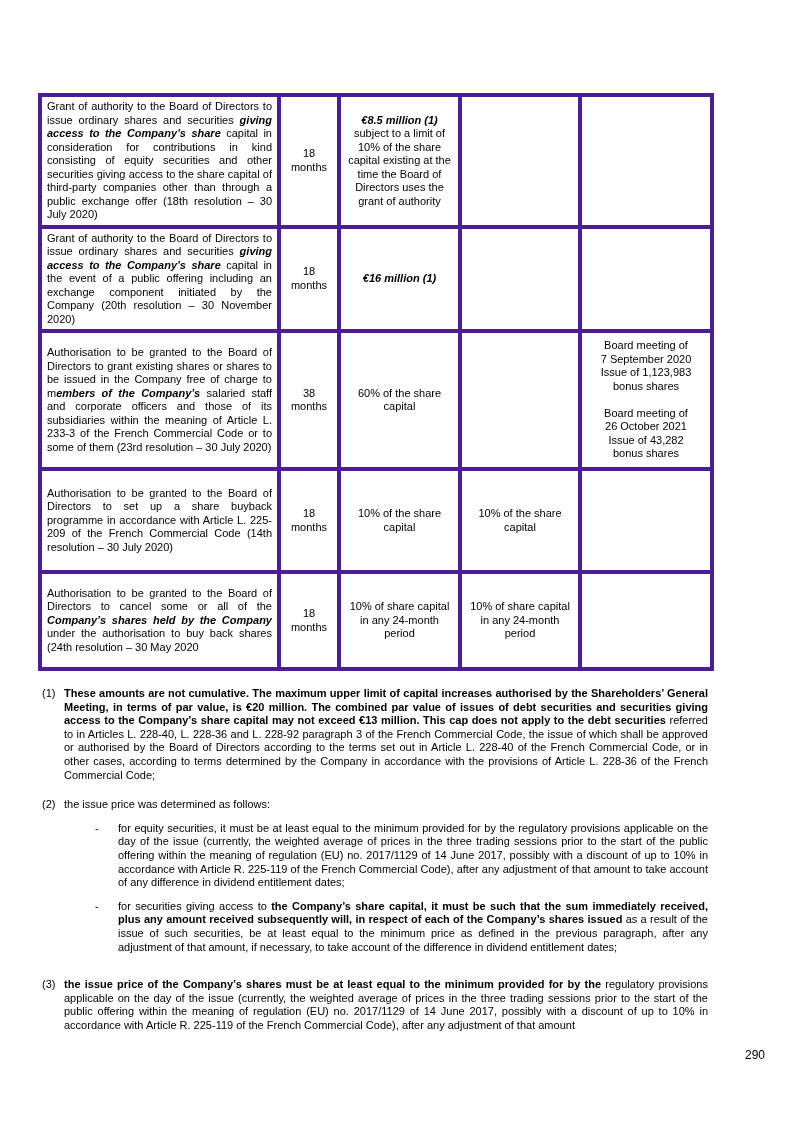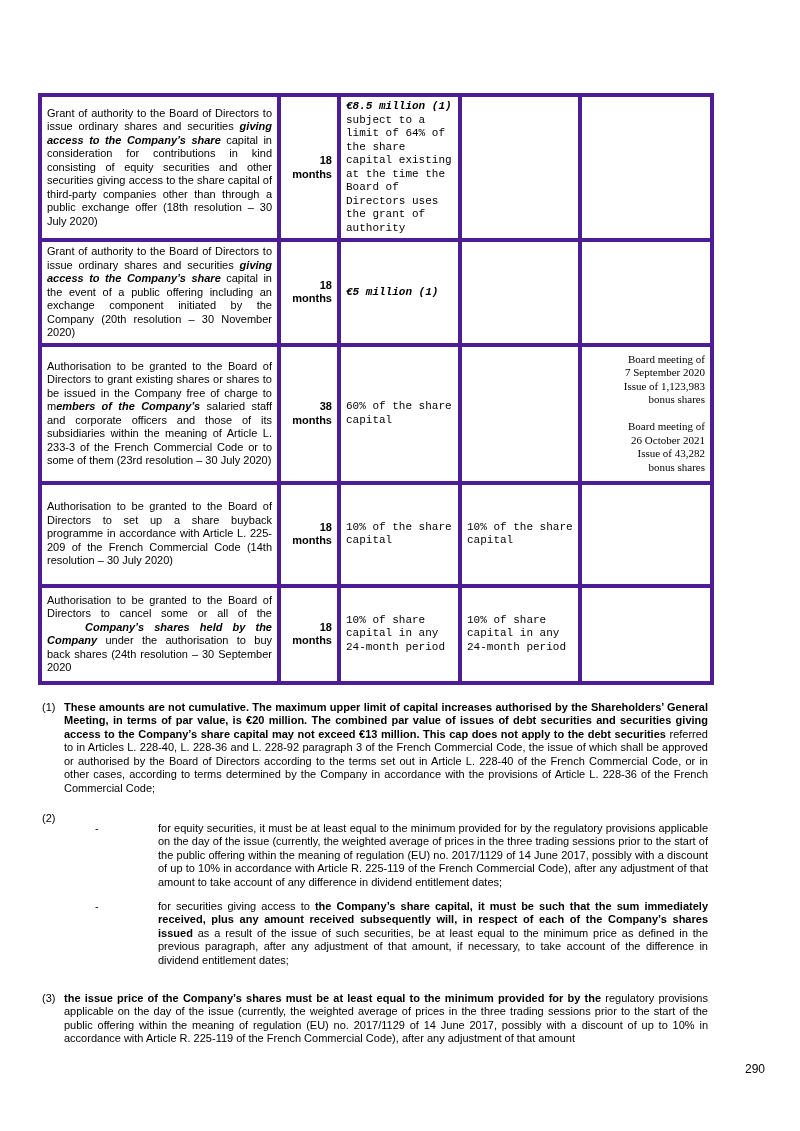--- a/index.html
+++ b/index.html
@@ -27,44 +27,44 @@
     padding: 3px 5px;
     overflow: hidden;
   }
   col.c-desc { width: 239px; }
   col.c-dur  { width: 60px; }
   col.c-lim  { width: 121px; }
   col.c-lim2 { width: 120px; }
   col.c-use  { width: 132px; }
 
   td.desc { text-align: justify; }
-  td.dur  { text-align: right; white-space: pre-line; padding-left: 6px; font-weight: bold; }
-  td.lim, td.lim2 { white-space: pre-line; font-family: Liberation Mono, monospace; }
-  td.use  { text-align: right; white-space: pre-line; vertical-align: top; padding-top: 5px; font-family: Liberation Serif, serif; }
+  td.dur  { text-align: center; white-space: pre-line; padding-left: 6px; }
+  td.lim, td.lim2 { text-align: center; white-space: pre-line; }
+  td.use  { text-align: center; white-space: pre-line; vertical-align: top; padding-top: 5px; }
 
   tr.r1 { height: 130px; }
   tr.r2 { height: 99px; }
   tr.r3 { height: 138px; }
   tr.r4 { height: 103px; }
   tr.r5 { height: 97px; }
 
   .footnotes {
     margin: 16px 0 0 42px;
     width: 666px;
     font-size: 11px;
     line-height: 13.6px;
   }
   .footnote { display: flex; margin-bottom: 16px; }
   .footnote.last { margin-top: 24px; }
   .fn-marker { width: 22px; flex: none; }
   .fn-body { flex: 1; text-align: justify; }
   .fn-bullets { }
   .bullet { display: flex; margin-left: 31px; margin-top: 10px; }
   .bullet-marker { width: 23px; flex: none; }
-  .bullet-body { flex: 1; text-align: justify; margin-left: 40px; }
+  .bullet-body { flex: 1; text-align: justify; }
 
   .page-number {
     text-align: right;
     margin: 4px 35px 0 0;
     font-size: 12px;
   }
 </style>
 </head>
 <body>
 
@@ -77,29 +77,29 @@
         <col class="c-lim">
         <col class="c-lim2">
         <col class="c-use">
     </colgroup>
     <tbody>
       <tr class="r1">
         <td class="desc"><span>Grant of authority to the Board of Directors to issue ordinary shares and securities </span><span style="font-weight: 700; font-style: italic;">giving access to the Company’s share</span><span> capital in consideration for contributions in kind consisting of equity securities and other securities giving access to the share capital of third-party companies other than through a public exchange offer (18th resolution – 30 July 2020)</span></td>
         <td class="dur">18
 months</td>
         <td class="lim"><span style="font-weight: 700; font-style: italic;">€8.5 million (1)
-</span><span>subject to a limit of 64% of the share capital existing at the time the Board of Directors uses the grant of authority</span></td>
+</span><span>subject to a limit of 10% of the share capital existing at the time the Board of Directors uses the grant of authority</span></td>
         <td class="lim2"></td>
         <td class="use"></td>
       </tr>
       <tr class="r2">
         <td class="desc"><span>Grant of authority to the Board of Directors to issue ordinary shares and securities </span><span style="font-weight: 700; font-style: italic;">giving access to the Company’s share</span><span> capital in the event of a public offering including an exchange component initiated by the Company (20th resolution – 30 November 2020)</span></td>
         <td class="dur">18
 months</td>
-        <td class="lim"><span style="font-weight: 700; font-style: italic;">€5 million (1)</span></td>
+        <td class="lim"><span style="font-weight: 700; font-style: italic;">€16 million (1)</span></td>
         <td class="lim2"></td>
         <td class="use"></td>
       </tr>
       <tr class="r3">
         <td class="desc"><span>Authorisation to be granted to the Board of Directors to grant existing shares or shares to be issued in the Company free of charge to m</span><span style="font-weight: 700; font-style: italic;">embers of the Company’s</span><span> salaried staff and corporate officers and those of its subsidiaries within the meaning of Article L. 233-3 of the French Commercial Code or to some of them (23rd resolution – 30 July 2020)</span></td>
         <td class="dur">38
 months</td>
         <td class="lim"><span>60% of the share capital</span></td>
         <td class="lim2"></td>
         <td class="use">Board meeting of
@@ -114,40 +114,41 @@
       </tr>
       <tr class="r4">
         <td class="desc"><span>Authorisation to be granted to the Board of Directors to set up a share buyback programme in accordance with Article L. 225-209 of the French Commercial Code (14th resolution – 30 July 2020)</span></td>
         <td class="dur">18
 months</td>
         <td class="lim"><span>10% of the share capital</span></td>
         <td class="lim2">10% of the share capital</td>
         <td class="use"></td>
       </tr>
       <tr class="r5">
-        <td class="desc"><span>Authorisation to be granted to the Board of Directors to cancel some or all of the </span><span style="font-weight: 700; font-style: italic; margin-left: 38px;">Company’s shares held by the Company</span><span> under the authorisation to buy back shares (24th resolution – 30 September 2020</span></td>
+        <td class="desc"><span>Authorisation to be granted to the Board of Directors to cancel some or all of the </span><span style="font-weight: 700; font-style: italic;">Company’s shares held by the Company</span><span> under the authorisation to buy back shares (24th resolution – 30 May 2020</span></td>
         <td class="dur">18
 months</td>
         <td class="lim"><span>10% of share capital in any 24-month period</span></td>
         <td class="lim2">10% of share capital in any 24-month period</td>
         <td class="use"></td>
       </tr>
     </tbody>
   </table>
 
   <div class="footnotes">
 
     <div class="footnote">
       <span class="fn-marker">(1)</span>
       <div class="fn-body"><span style="font-weight: 700;">These amounts are not cumulative. The maximum upper limit of capital increases authorised by the Shareholders’ General Meeting, in terms of par value, is €20 million. The combined par value of issues of debt securities and securities giving access to the Company’s share capital may not exceed €13 million. This cap does not apply to the debt securities </span><span>referred to in Articles L. 228-40, L. 228-36 and L. 228-92 paragraph 3 of the French Commercial Code, the issue of which shall be approved or authorised by the Board of Directors according to the terms set out in Article L. 228-40 of the French Commercial Code, or in other cases, according to terms determined by the Company in accordance with the provisions of Article L. 228-36 of the French Commercial Code;</span></div>
     </div>
 
     <div class="footnote">
       <span class="fn-marker">(2)</span>
       <div class="fn-body">
+        <div><span>the issue price was determined as follows:</span></div>
         <div class="fn-bullets">
           <div class="bullet">
             <span class="bullet-marker">-</span>
             <div class="bullet-body"><span>for equity securities, it must be at least equal to the minimum provided for by the regulatory provisions applicable on the day of the issue (currently, the weighted average of prices in the three trading sessions prior to the start of the public offering within the meaning of regulation (EU) no. 2017/1129 of 14 June 2017, possibly with a discount of up to 10% in accordance with Article R. 225-119 of the French Commercial Code), after any adjustment of that amount to take account of any difference in dividend entitlement dates;</span></div>
           </div>
           <div class="bullet">
             <span class="bullet-marker">-</span>
             <div class="bullet-body"><span>for securities giving access to </span><span style="font-weight: 700;">the Company’s share capital, it must be such that the sum immediately received, plus any amount received subsequently will, in respect of each of the Company’s shares issued</span><span> as a result of the issue of such securities, be at least equal to the minimum price as defined in the previous paragraph, after any adjustment of that amount, if necessary, to take account of the difference in dividend entitlement dates;</span></div>
           </div>
         </div>

